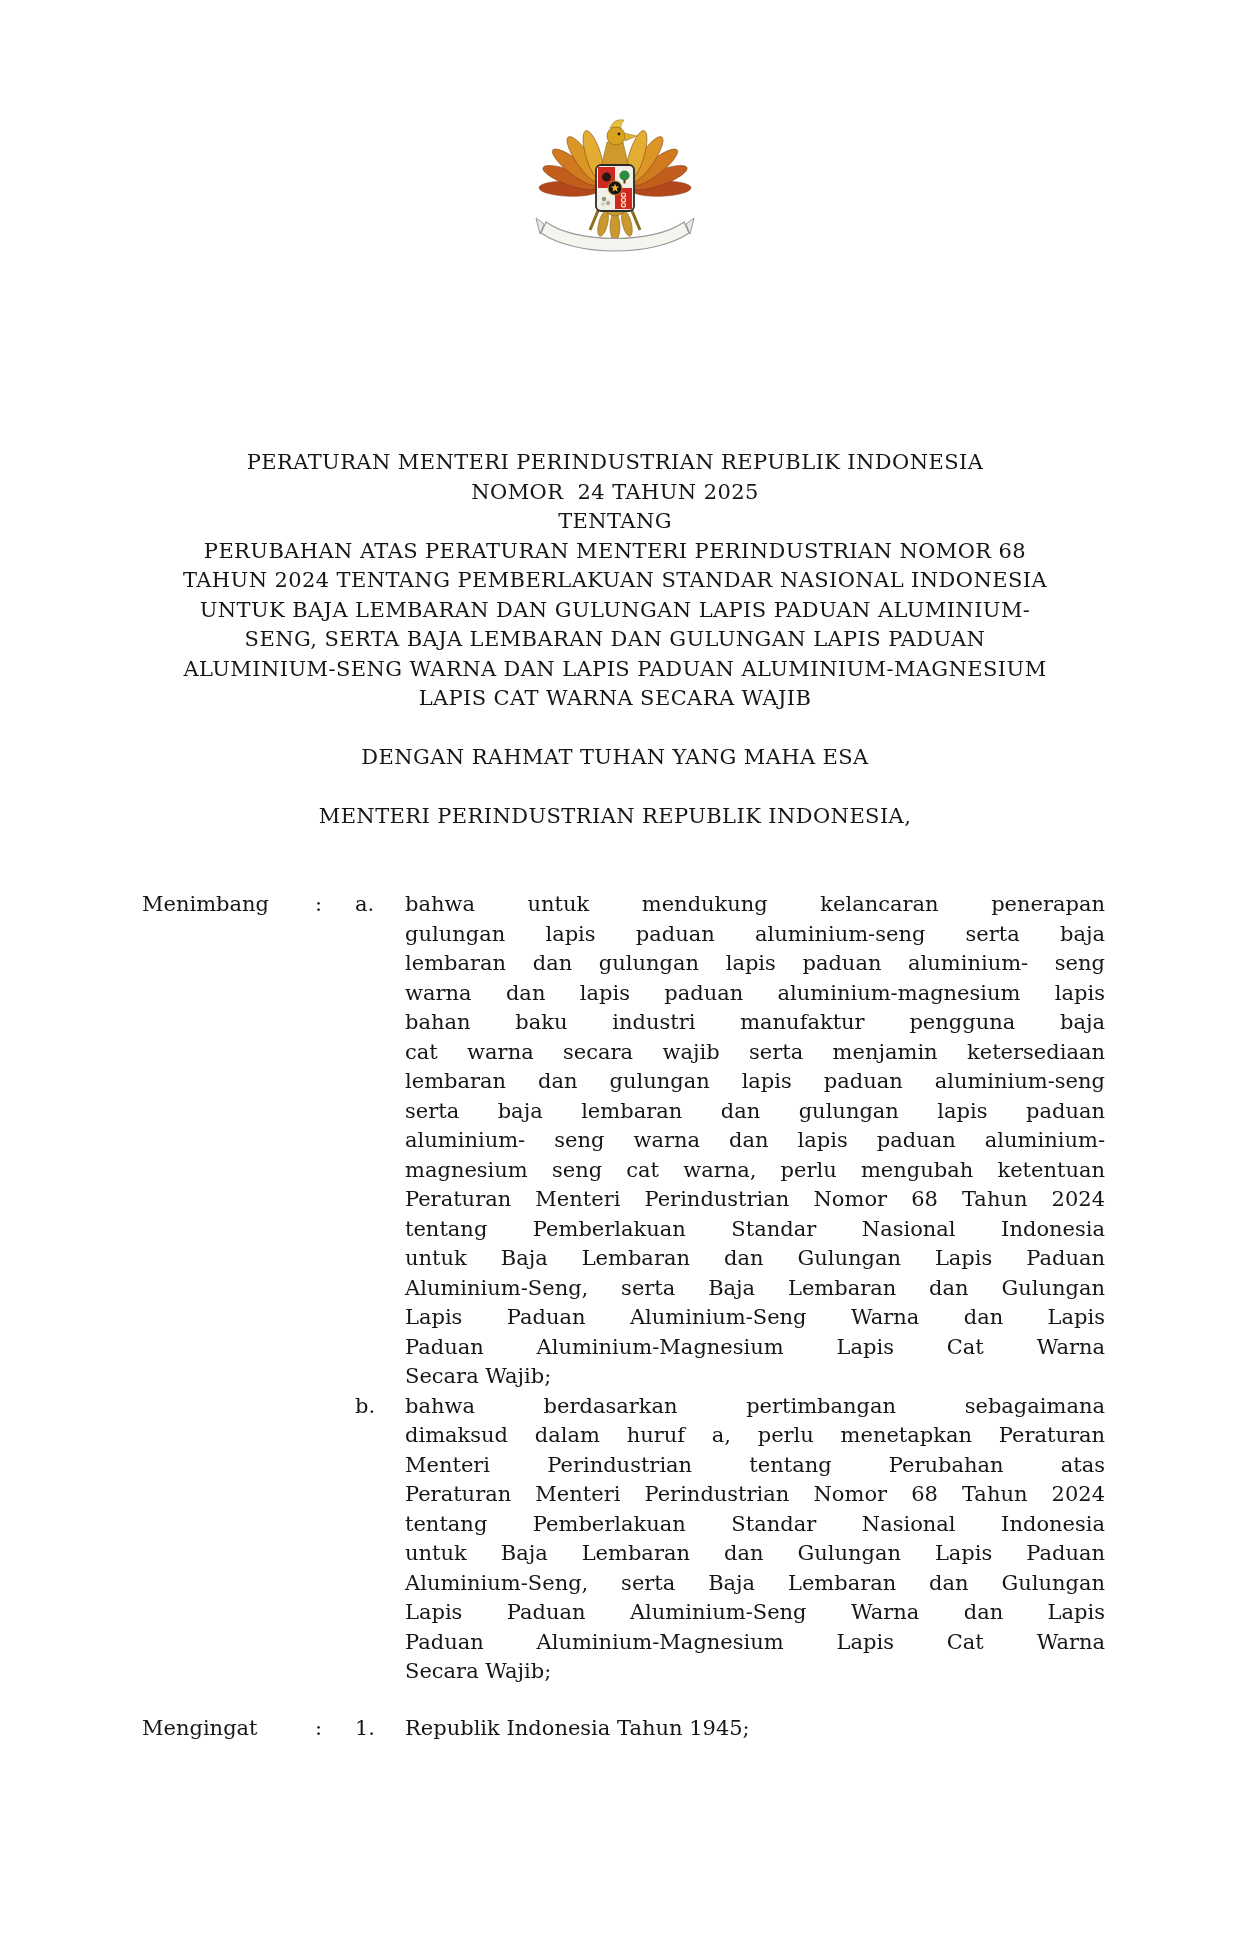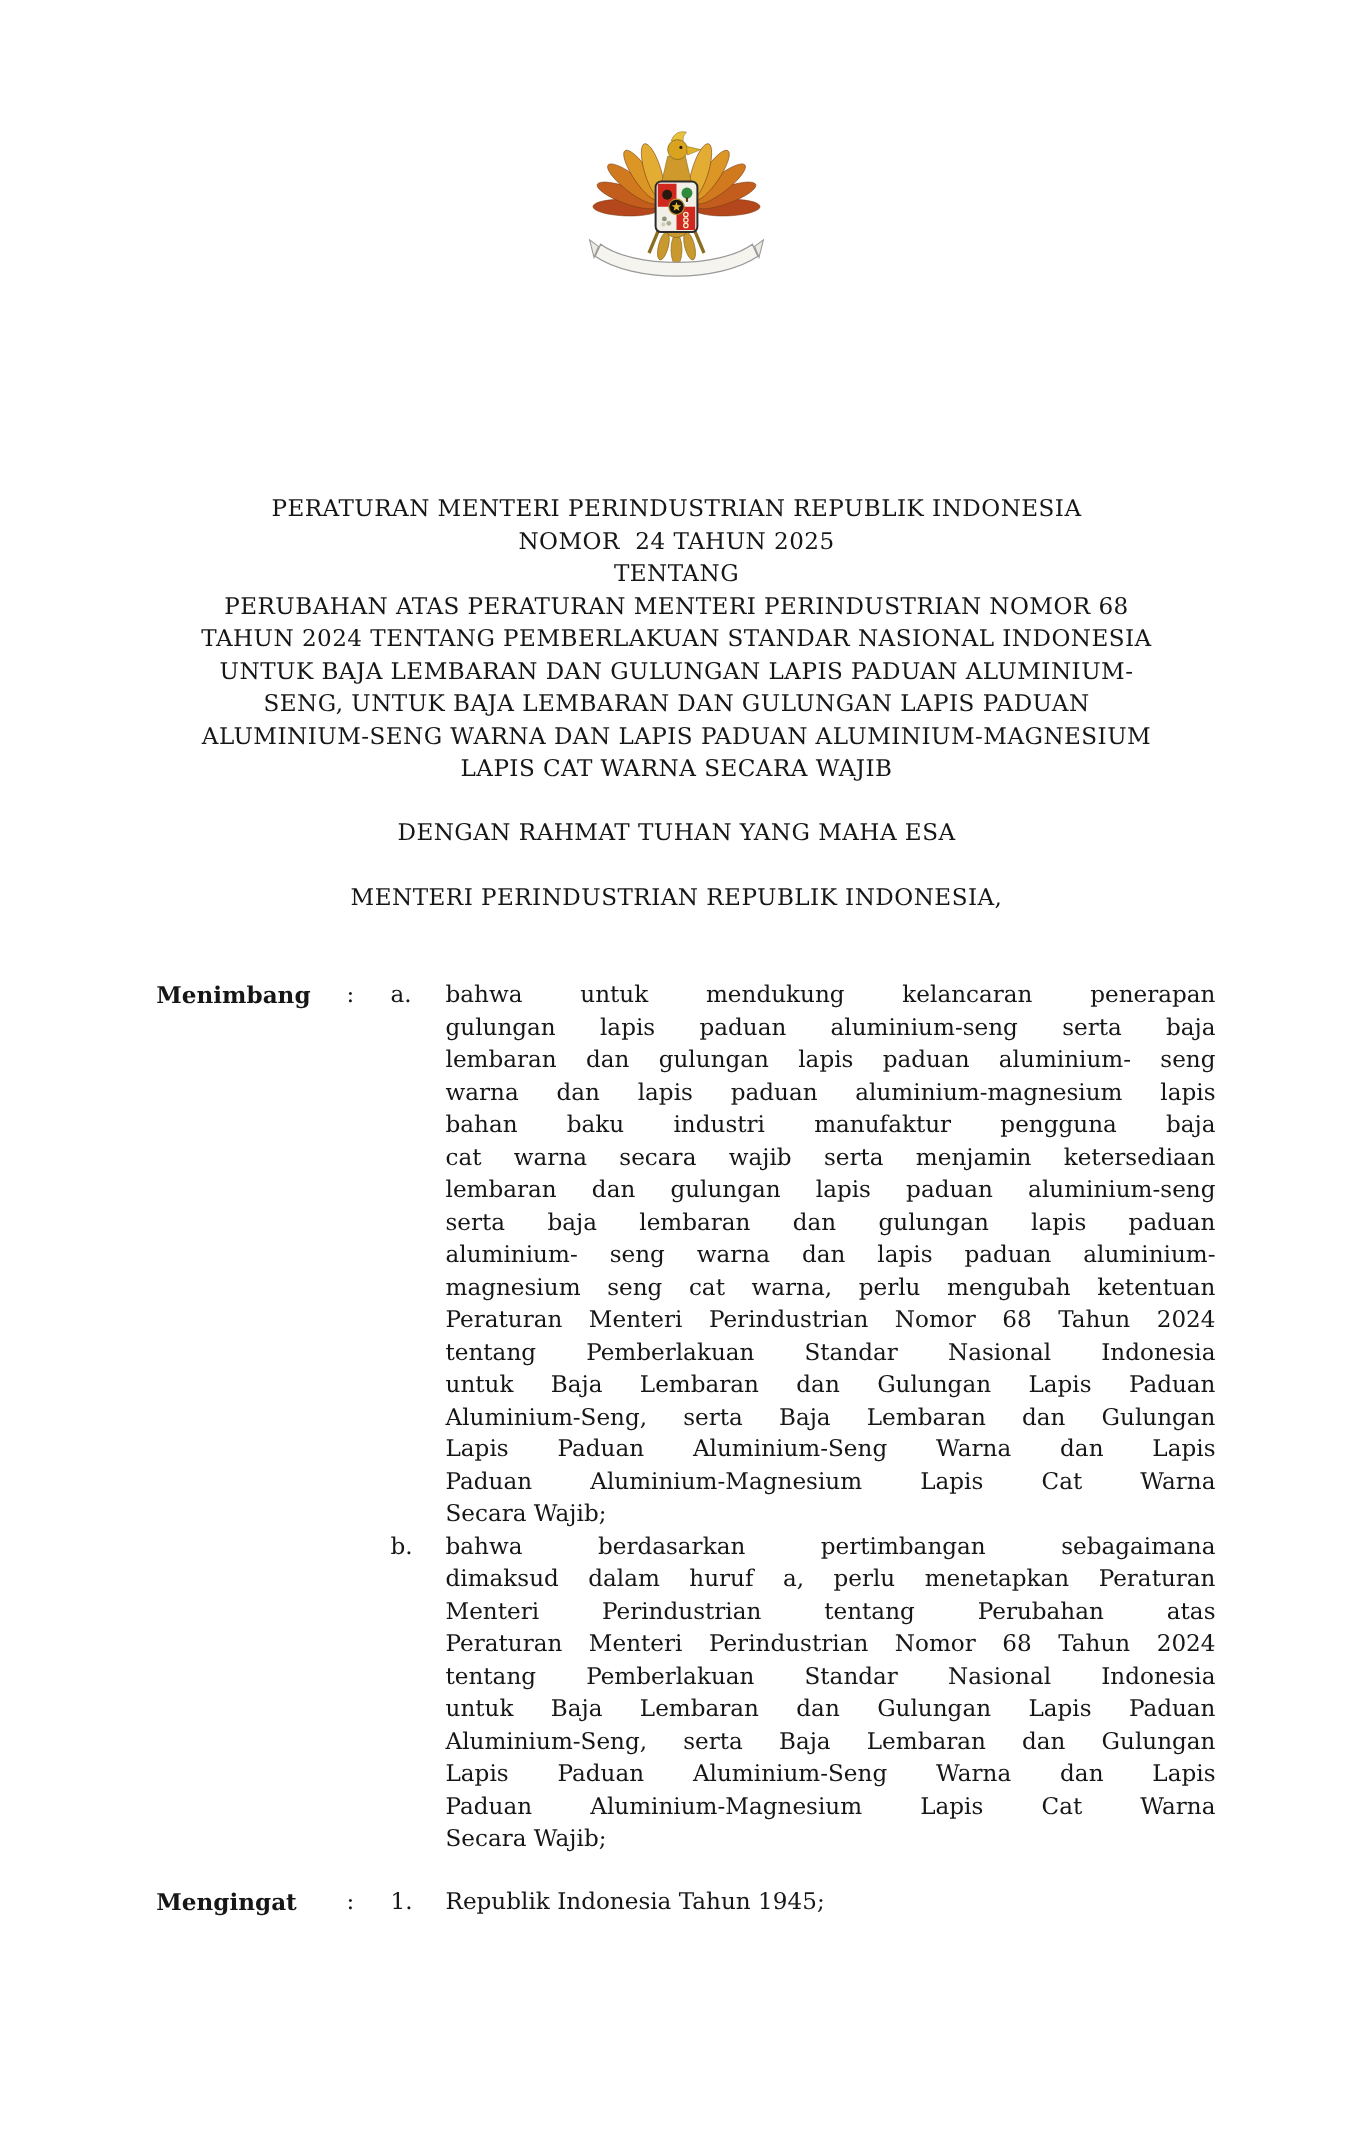--- a/index.html
+++ b/index.html
@@ -53,21 +53,21 @@
     text-align: center;
     letter-spacing: 0.4px;
   }
 
   .kv-row {
     display: flex;
     align-items: flex-start;
     line-height: 29.5px;
     margin-left: 17px;
   }
-  .kv-label  { flex: 0 0 173px; font-weight: bold; }
+  .kv-label  { flex: 0 0 173px; }
   .kv-colon  { flex: 0 0 40px; }
   .kv-items  { flex: 0 0 750px; }
   .item      { display: flex; align-items: flex-start; }
   .item-marker { flex: 0 0 50px; }
   .item-text { width: 700px; }
 
   .considering { margin-top: 58.5px; }
   .legal-basis { margin-top: 27px; }
 </style>
 </head>
@@ -130,21 +130,21 @@
       </svg>
     </div>
 
     <div class="title-block center-lines">
         <div class="jline">PERATURAN MENTERI PERINDUSTRIAN REPUBLIK INDONESIA</div>
         <div class="jline">NOMOR&nbsp; 24 TAHUN 2025</div>
         <div class="jline">TENTANG</div>
         <div class="jline">PERUBAHAN ATAS PERATURAN MENTERI PERINDUSTRIAN NOMOR 68</div>
         <div class="jline">TAHUN 2024 TENTANG PEMBERLAKUAN STANDAR NASIONAL INDONESIA</div>
         <div class="jline">UNTUK BAJA LEMBARAN DAN GULUNGAN LAPIS PADUAN ALUMINIUM-</div>
-        <div class="jline">SENG, UNTUK BAJA LEMBARAN DAN GULUNGAN LAPIS PADUAN</div>
+        <div class="jline">SENG, SERTA BAJA LEMBARAN DAN GULUNGAN LAPIS PADUAN</div>
         <div class="jline">ALUMINIUM-SENG WARNA DAN LAPIS PADUAN ALUMINIUM-MAGNESIUM</div>
         <div class="jline last">LAPIS CAT WARNA SECARA WAJIB</div>
       </div>
 
     <div class="grace">DENGAN RAHMAT TUHAN YANG MAHA ESA</div>
 
     <div class="authority">MENTERI PERINDUSTRIAN REPUBLIK INDONESIA,</div>
 
     <div class="kv-row considering">
       <div class="kv-label">Menimbang</div>

